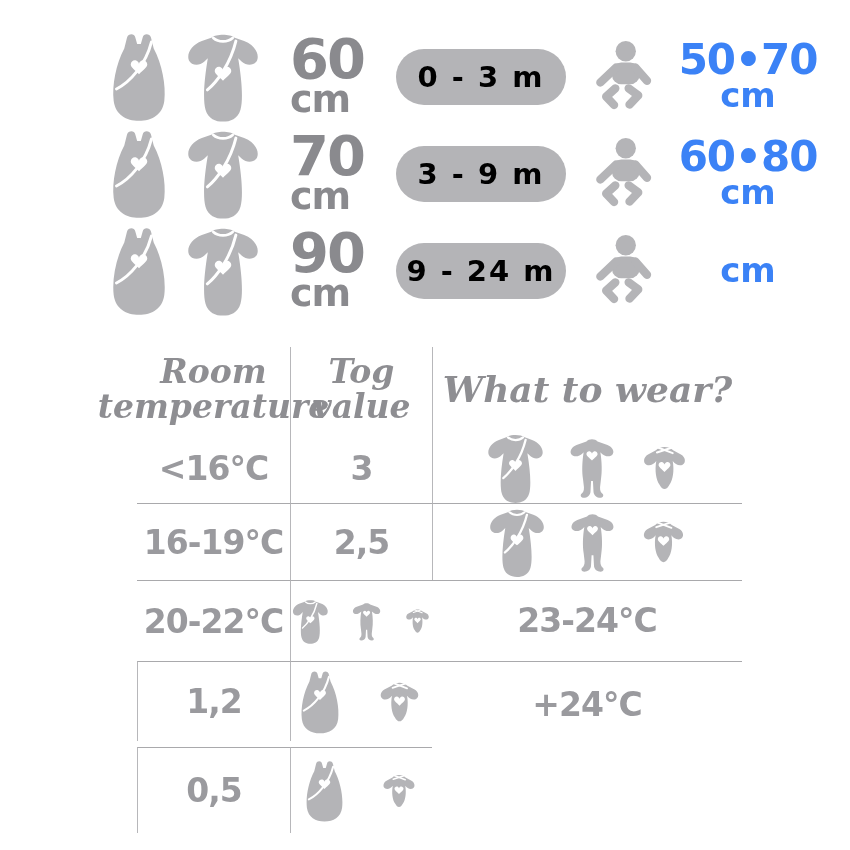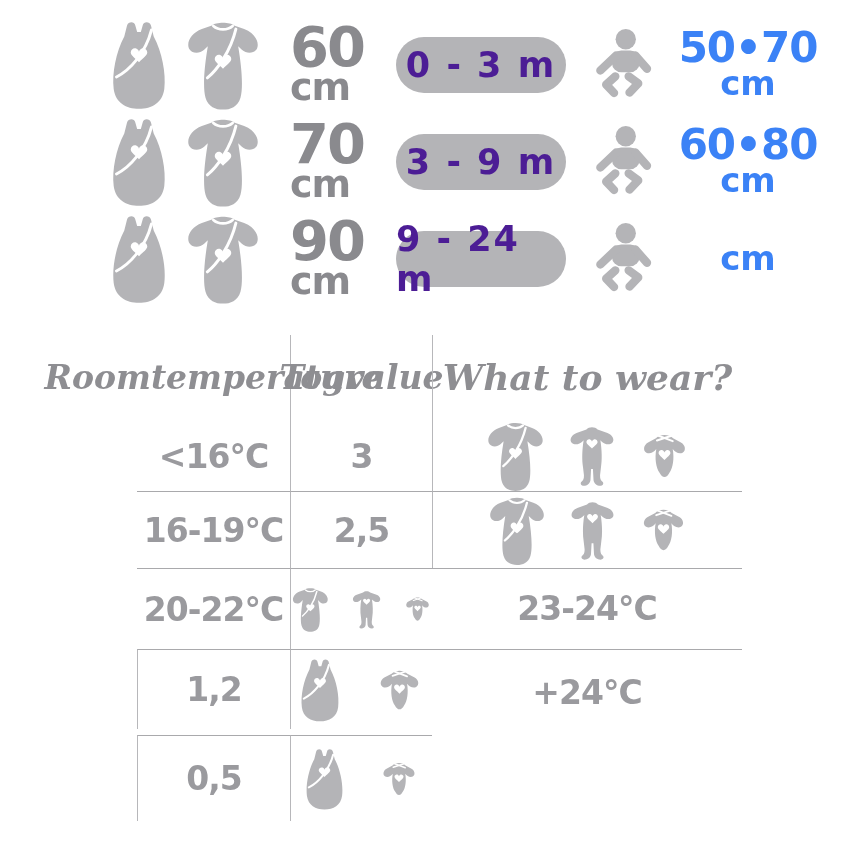--- a/index.html
+++ b/index.html
@@ -1,43 +1,43 @@
 <!DOCTYPE html>
 <html><head>
 <meta charset="utf-8">
 <style>
   html,body{margin:0;padding:0;background:#fff;}
   .page{
     position:relative;width:850px;height:850px;background:#ffffff;
     font-family:"DejaVu Sans",sans-serif;overflow:hidden;
   }
   
-  .size-section{padding:16px 0 0 110px;}
+  .size-section{padding:28px 0 0 110px;}
   .size-row{display:flex;align-items:center;height:97px;}
   .bags{width:168px;display:flex;align-items:flex-end;gap:13px;}
   .bags svg.bag1{width:58px;height:92px;}
   .bags svg.bag2{width:84px;height:92px;}
   .size-label{width:92px;margin-left:12px;color:#8a8a8e;font-weight:bold;text-align:left;}
   .size-label .num{display:block;font-size:56px;line-height:.82;letter-spacing:-2px;}
   .size-label .unit{display:block;font-size:38px;line-height:.9;letter-spacing:-1px;}
   .age-pill{margin-left:14px;width:170px;height:56px;border-radius:28px;background:#b4b4b7;
     display:flex;align-items:center;justify-content:center;flex:none;}
-  .age-pill span{color:#4c1d95;font-size:35px;font-weight:bold;letter-spacing:2px;}
+  .age-pill span{color:#000000;font-size:29px;font-weight:bold;letter-spacing:2px;}
   .baby-wrap{margin-left:26px;flex:none;}
   .baby-wrap svg{width:60px;height:80px;}
   .height-label{margin-left:6px;min-width:180px;text-align:center;color:#3b82f6;font-weight:bold;}
   .height-label .range{display:block;font-size:42px;line-height:.9;letter-spacing:-1px;}
   .height-label .unit{display:block;font-size:34px;line-height:.95;}
   
   .tog-table{margin:28px 0 0 137px;width:605px;display:grid;
     grid-template-columns:153px 142px 310px;}
   .cell{display:flex;align-items:center;justify-content:center;}
   .cell.vline{border-left:1.5px solid #b7b7ba;}
   .cell.hline{border-top:1.5px solid #a9a9ac;}
-  .hdr{height:86px;flex-direction:row;color:#8e8e92;
+  .hdr{height:86px;flex-direction:column;color:#8e8e92;
     font-family:"DejaVu Serif",serif;font-style:italic;font-weight:bold;}
   .hdr .l{font-size:33px;line-height:1.05;}
   .hdr.what .l{font-size:36px;}
   .temp,.tog{color:#9a9a9e;font-weight:bold;font-size:33px;letter-spacing:-1px;}
   .row1{height:70px;} .row2{height:76px;} .row3{height:80px;} .row4{height:79px;} .row5{height:85px;}
   .wear{gap:20px;}
   .wear.pair{gap:34px;}
   
   .r1 .w-bag{height:72px;width:61px;} .r1 .w-suit{height:62px;width:52px;} .r1 .w-body{height:50px;width:53px;}
   .r2 .w-bag{height:71px;width:60px;} .r2 .w-suit{height:61px;width:51px;} .r2 .w-body{height:48px;width:51px;}

